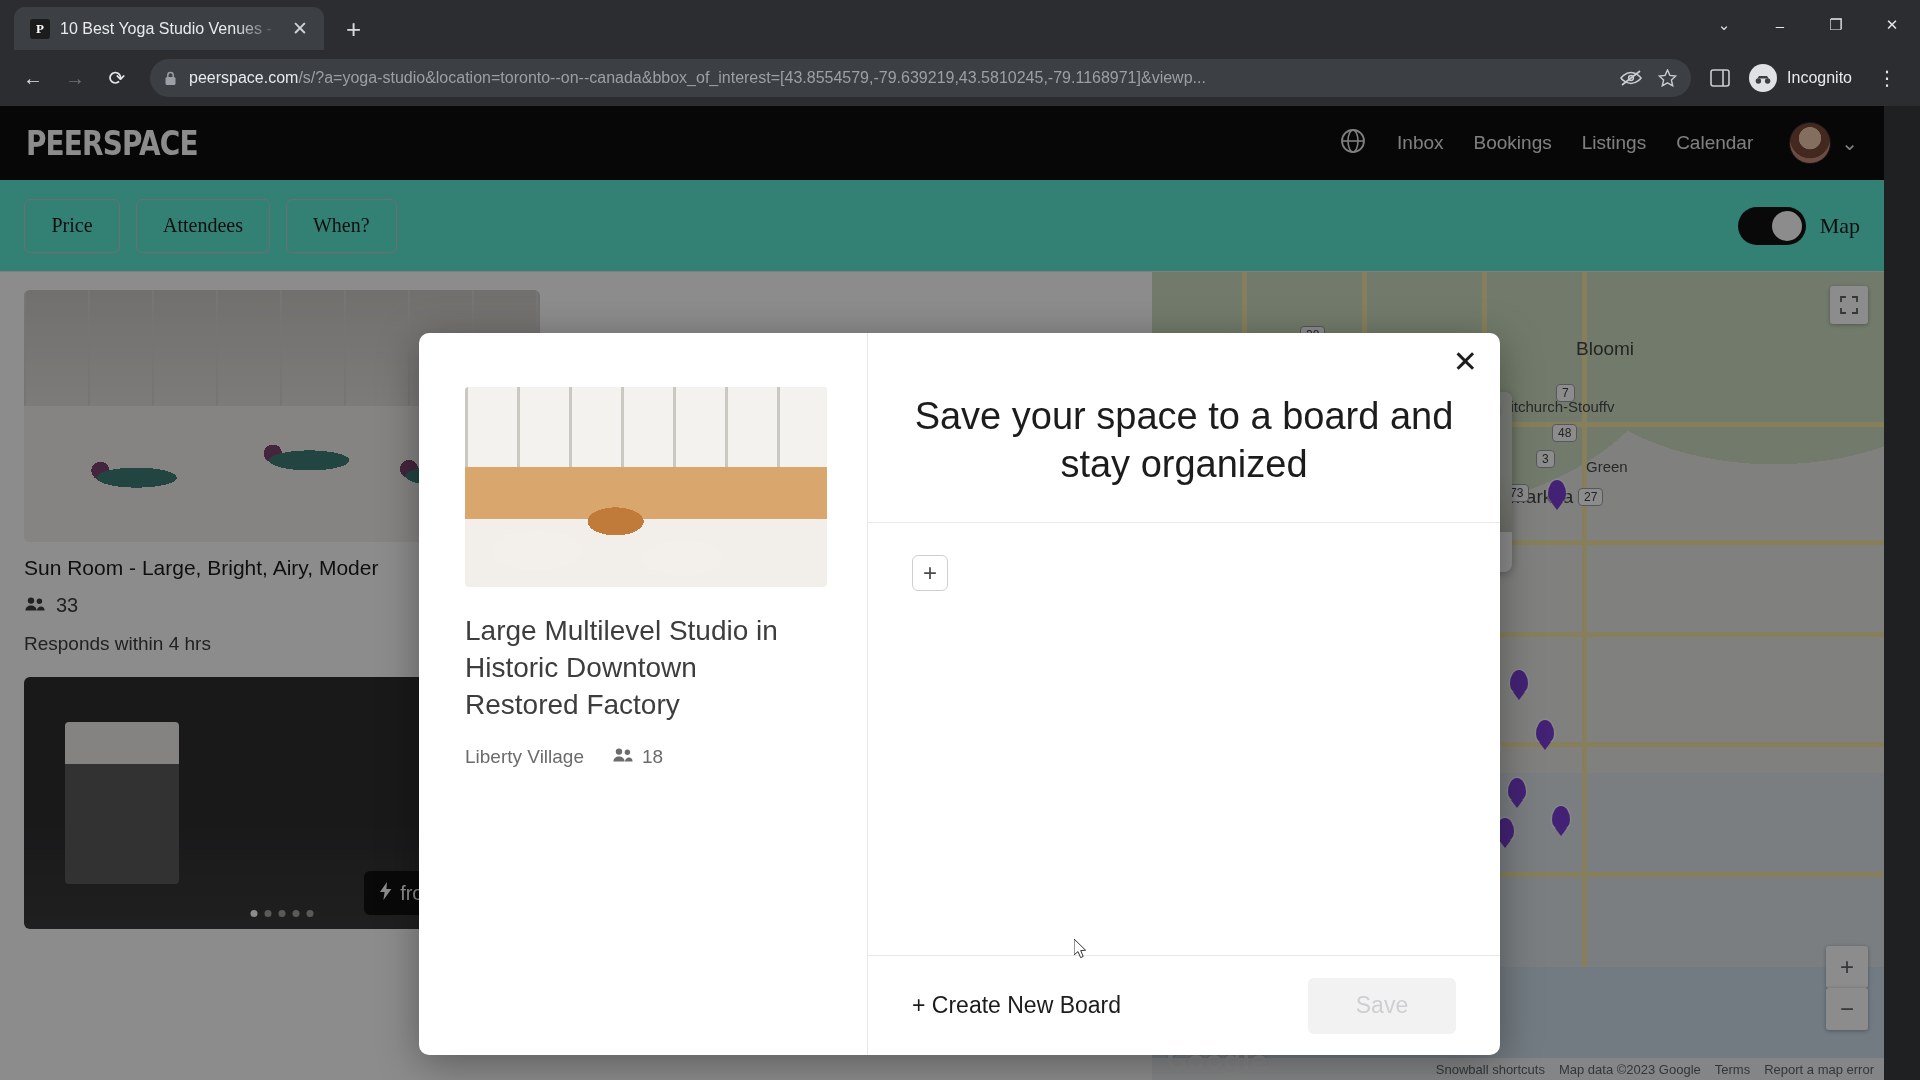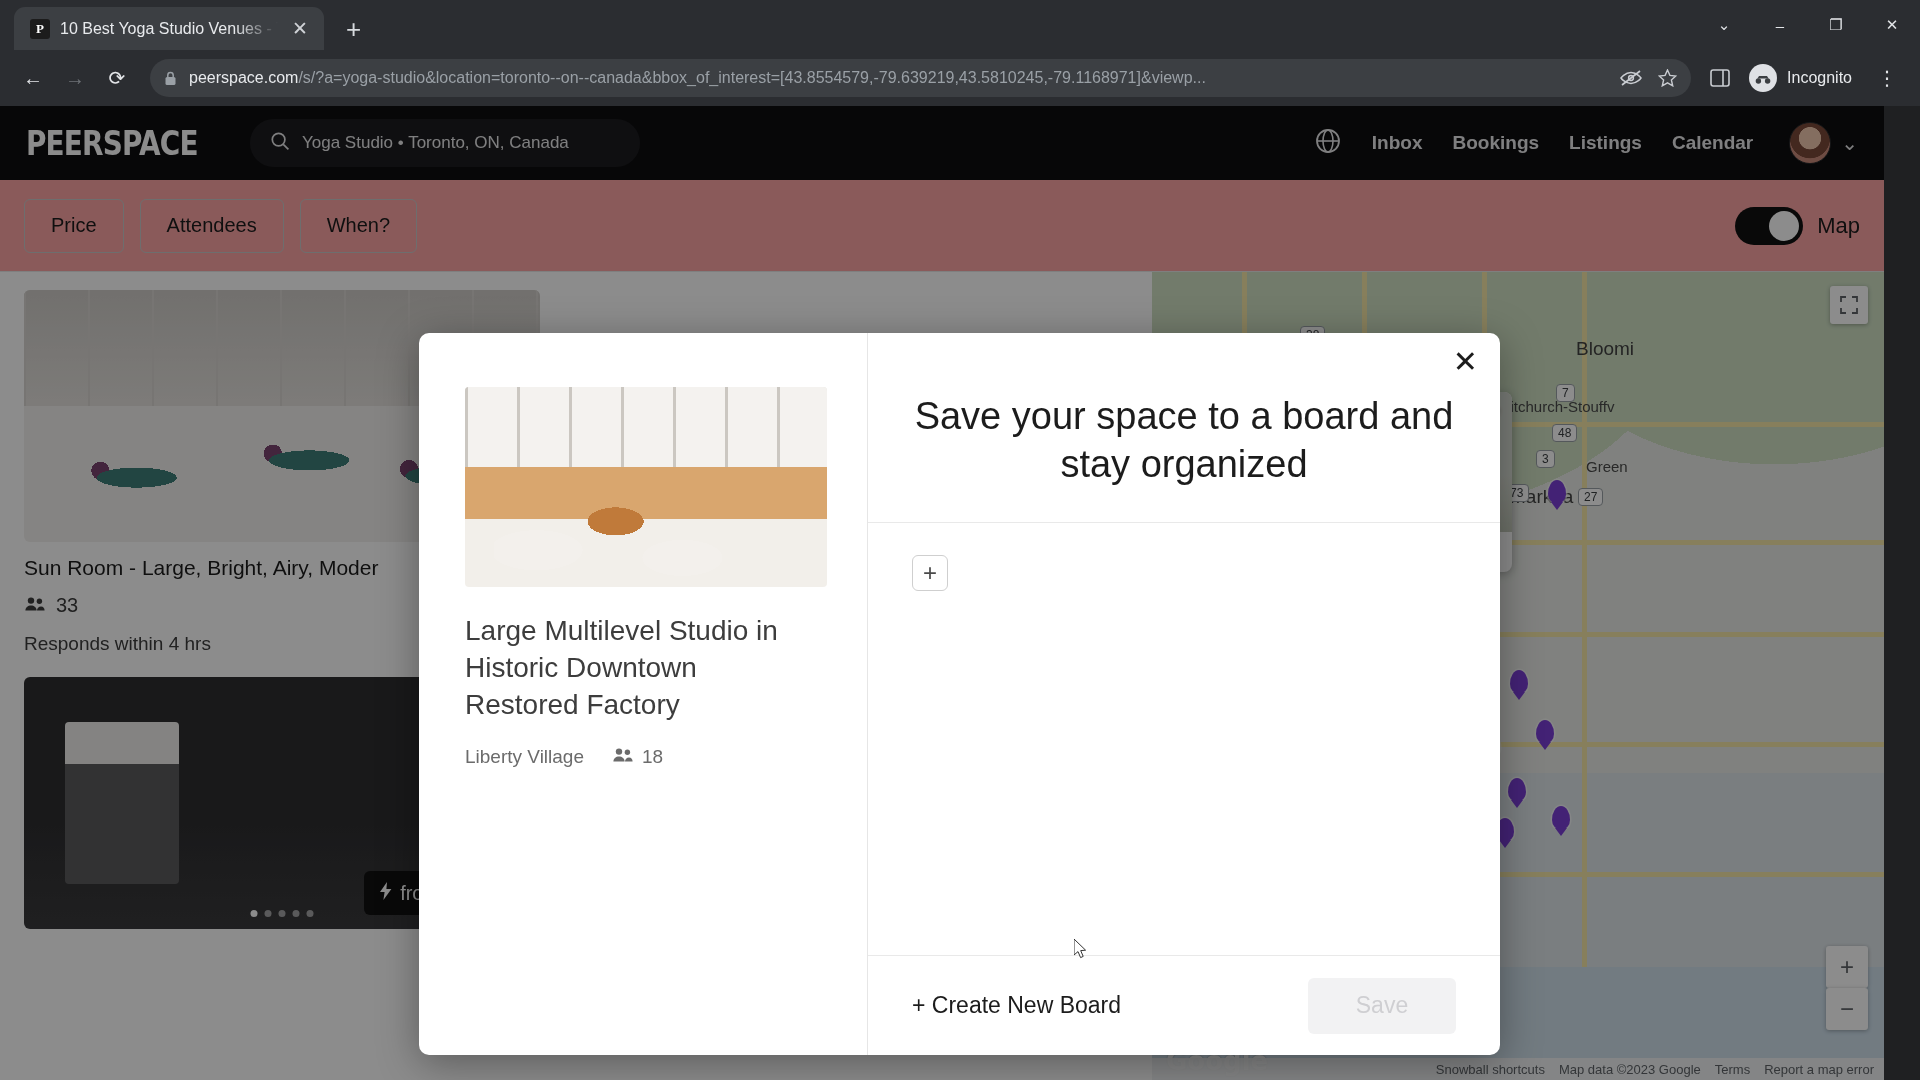--- a/index.html
+++ b/index.html
@@ -92,31 +92,31 @@
     font-weight: bold; font-size: 34px; letter-spacing: -1px;
     color: #ffffff; transform: scaleX(0.82); transform-origin: left center;
     width: 200px; flex: 0 0 auto;
   }
   .searchbar {
     width: 390px; height: 48px; background: #1d1d20; border-radius: 24px;
     display: flex; align-items: center; gap: 12px; padding: 0 20px; flex: 0 0 auto;
   }
   .searchbar span.txt { color: #e7e7e9; font-size: 17px; white-space: nowrap; }
   .header-nav { margin-left: auto; display: flex; align-items: center; gap: 30px; }
-  .header-nav a { color: #e7e7e9; font-size: 19px; font-weight: bold; text-decoration: none; }
+  .header-nav a { color: #e7e7e9; font-size: 19px; font-weight: normal; text-decoration: none; }
   .avatar-wrap { display: flex; align-items: center; gap: 10px; margin-left: 6px; }
   .avatar {
     width: 42px; height: 42px; border-radius: 50%;
     background: radial-gradient(circle at 50% 38%, #f0c9b0 0 34%, #7b4a3a 36% 62%, #c98a7a 64% 100%);
     border: 1px solid #2a2a2c;
   }
 
   .filterbar {
-    height: 92px; background: #fca5a5; display: flex; align-items: center;
-    padding: 0 24px; gap: 16px; border-bottom: 1px solid #e7e7e7;
+    height: 92px; background: #5eead4; display: flex; align-items: center;
+    padding: 0 24px; gap: 16px; border-bottom: 1px solid #e7e7e7; font-family: Liberation Serif, serif;
   }
   .filter-chip {
     height: 54px; min-width: 96px; padding: 0 26px;
     border: 1px solid #c9c9c9; border-radius: 6px;
     display: flex; align-items: center; justify-content: center;
     font-size: 20px; color: #1c1c1c;
   }
   .map-toggle { margin-left: auto; display: flex; align-items: center; gap: 14px; }
   .toggle {
     width: 68px; height: 38px; border-radius: 19px; background: #111;
@@ -367,29 +367,20 @@
       </span>
       <span>Incognito</span>
     </div>
     <div class="nav-btn">⋮</div>
   </div>
 
   <div class="page">
 
     <div class="site-header">
       <div class="brand">PEERSPACE</div>
-      <div class="searchbar">
-        <span>
-          <svg width="20" height="20" viewBox="0 0 20 20">
-              <circle cx="8.6" cy="8.6" r="6.3" fill="none" stroke="#e7e7e9" stroke-width="1.7"></circle>
-              <line x1="13.3" y1="13.3" x2="18.4" y2="18.4" stroke="#e7e7e9" stroke-width="1.7"></line>
-            </svg>
-        </span>
-        <span class="txt">Yoga Studio • Toronto, ON, Canada</span>
-      </div>
       <div class="header-nav">
         <span>
           <svg width="28" height="28" viewBox="0 0 28 28">
               <circle cx="14" cy="14" r="11" fill="none" stroke="#e7e7e9" stroke-width="1.8"></circle>
               <ellipse cx="14" cy="14" rx="5" ry="11" fill="none" stroke="#e7e7e9" stroke-width="1.6"></ellipse>
               <line x1="3" y1="14" x2="25" y2="14" stroke="#e7e7e9" stroke-width="1.6"></line>
             </svg>
         </span>
         <a href="#">Inbox</a>
         <a href="#">Bookings</a>

